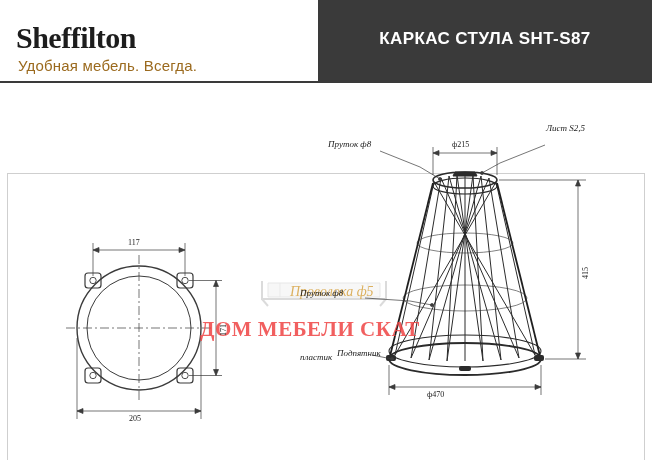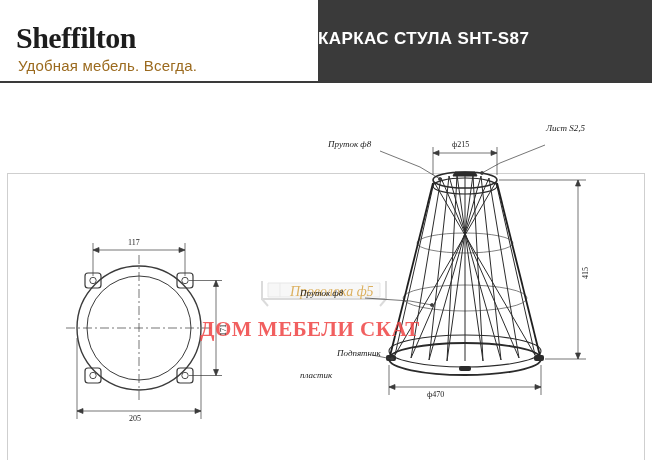--- a/index.html
+++ b/index.html
@@ -52,20 +52,21 @@
     position: absolute;
     left: 318px; top: 0;
     width: 334px;
     height: 81px;
     background: #3a3a3a;
   }
   #doc-title {
     position: absolute;
     left: 0; top: 29px;
     width: 334px;
+    text-align: center;
     color: #ffffff;
     font-size: 17px;
     font-weight: bold;
     letter-spacing: 0.4px;
   }
   
   #sheet {
     position: absolute;
     left: 0; top: 83px;
     width: 652px;
@@ -295,21 +296,21 @@
       </g>
     </svg>
 
     <div id="wm-main">ДОМ МЕБЕЛИ СКАТ</div>
     <div id="wm-sub">Проволока ф5</div>
 
     <div class="lbl ital" style="left:328px; top:56px;">Пруток ф8</div>
     <div class="lbl ital" style="left:546px; top:40px;">Лист S2,5</div>
     <div class="lbl ital" style="left:300px; top:205px;">Пруток ф8</div>
     <div class="lbl ital" style="left:300px; top:265px;margin-left:37px;">Подпятник</div>
-    <div class="lbl ital" style="left:300px; top:287px;font-family:Liberation Serif, serif;">пластик</div>
+    <div class="lbl ital" style="left:300px; top:269px;font-family:Liberation Serif, serif;">пластик</div>
 
     <div class="dim" style="left:128px; top:155px;">117</div>
     <div class="dim rot" style="left:219px; top:253px;">171</div>
     <div class="dim" style="left:129px; top:331px;">205</div>
 
     <div class="dim" style="left:452px; top:57px;">ф215</div>
     <div class="dim rot" style="left:581px; top:196px;">415</div>
     <div class="dim" style="left:427px; top:307px;">ф470</div>
 
   </div>

